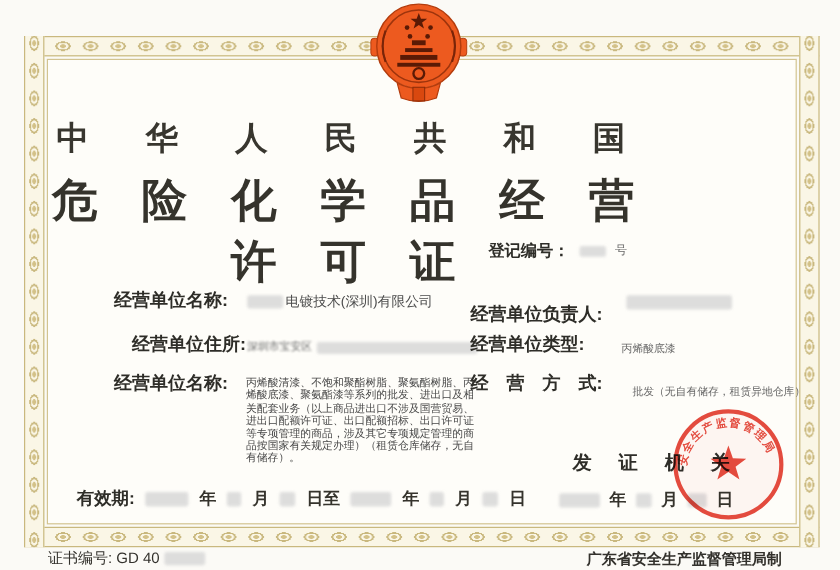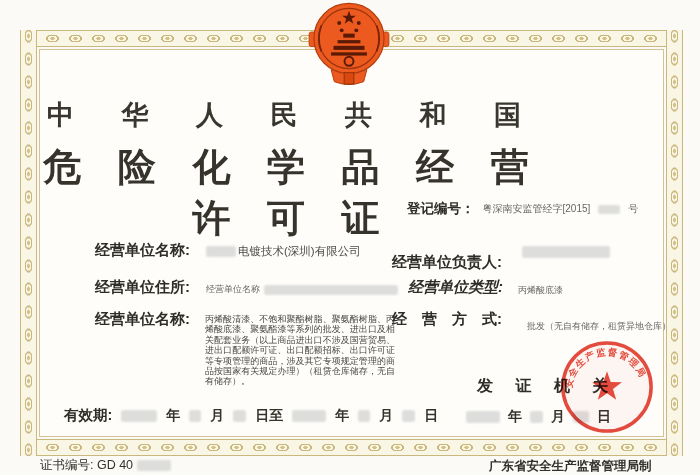--- a/index.html
+++ b/index.html
@@ -86,39 +86,38 @@
       <path d="M28,84 Q50,95 72,84 L68,99 Q50,106 32,99 Z" fill="#ed5a1f" stroke="#b33c0d" stroke-width="1.2"></path>
       <rect x="44" y="88" width="12" height="14" fill="#d9480f" stroke="#8a2b08" stroke-width="1"></rect>
     </svg>
   </div>
 
   <div class="abs title1">中 华 人 民 共 和 国</div>
   <div class="abs title2">危 险 化 学 品 经 营 许 可 证</div>
 
   <div class="abs row" style="left:407px;top:200px;gap:8px;">
     <span class="lbl-sm">登记编号：</span>
-    <span class="val-tiny" style="font-size:10px;">粤深南安监管经字[2015]</span>
     <span class="redact" style="width:22px;height:9px;"></span>
     <span class="val-tiny" style="font-size:10px;">号</span>
   </div>
 
   <div class="abs lbl" style="left:95px;top:241px;">经营单位名称:</div>
   <div class="abs row" style="left:206px;top:244px;gap:2px;">
     <span class="redact" style="width:30px;height:11px;"></span>
     <span class="val">电镀技术(深圳)有限公司</span>
   </div>
   <div class="abs lbl" style="left:392px;top:241px;margin-top:12px;">经营单位负责人:</div>
   <span class="abs redact" style="left:522px;top:246px;width:88px;height:12px;"></span>
 
-  <div class="abs lbl" style="left:95px;top:278px;">经营单位住所:</div>
+  <div class="abs lbl" style="left:110px;top:278px;">经营单位住所:</div>
   <div class="abs row" style="left:206px;top:283px;gap:4px;">
-    <span class="val-tiny" style="filter:blur(0.7px);">经营单位名称</span>
+    <span class="val-tiny" style="filter:blur(0.7px);">深圳市宝安区</span>
     <span class="redact" style="width:134px;height:10px;"></span>
   </div>
-  <div class="abs lbl" style="left:408px;top:278px;font-style:italic;">经营单位类型:</div>
+  <div class="abs lbl" style="left:392px;top:278px;">经营单位类型:</div>
   <div class="abs val-tiny" style="left:518px;top:284px;">丙烯酸底漆</div>
 
   <div class="abs lbl" style="left:95px;top:310px;">经营单位名称:</div>
   <div class="abs scope" style="left:205px;top:314px;">丙烯酸清漆、不饱和聚酯树脂、聚氨酯树脂、丙烯酸底漆、聚氨酯漆等系列的批发、进出口及相关配套业务（以上商品进出口不涉及国营贸易、进出口配额许可证、出口配额招标、出口许可证等专项管理的商品，涉及其它专项规定管理的商品按国家有关规定办理）（租赁仓库储存，无自有储存）。</div>
   <div class="abs lbl" style="left:392px;top:310px;">经　营　方　式:</div>
   <div class="abs val-tiny" style="left:527px;top:320px;">批发（无自有储存，租赁异地仓库）</div>
 
   <div class="abs issuer" style="left:477px;top:376px;z-index:2;">发 证 机 关</div>
 
   <div class="abs row" style="left:466px;top:408px;gap:8px;z-index:2;">

